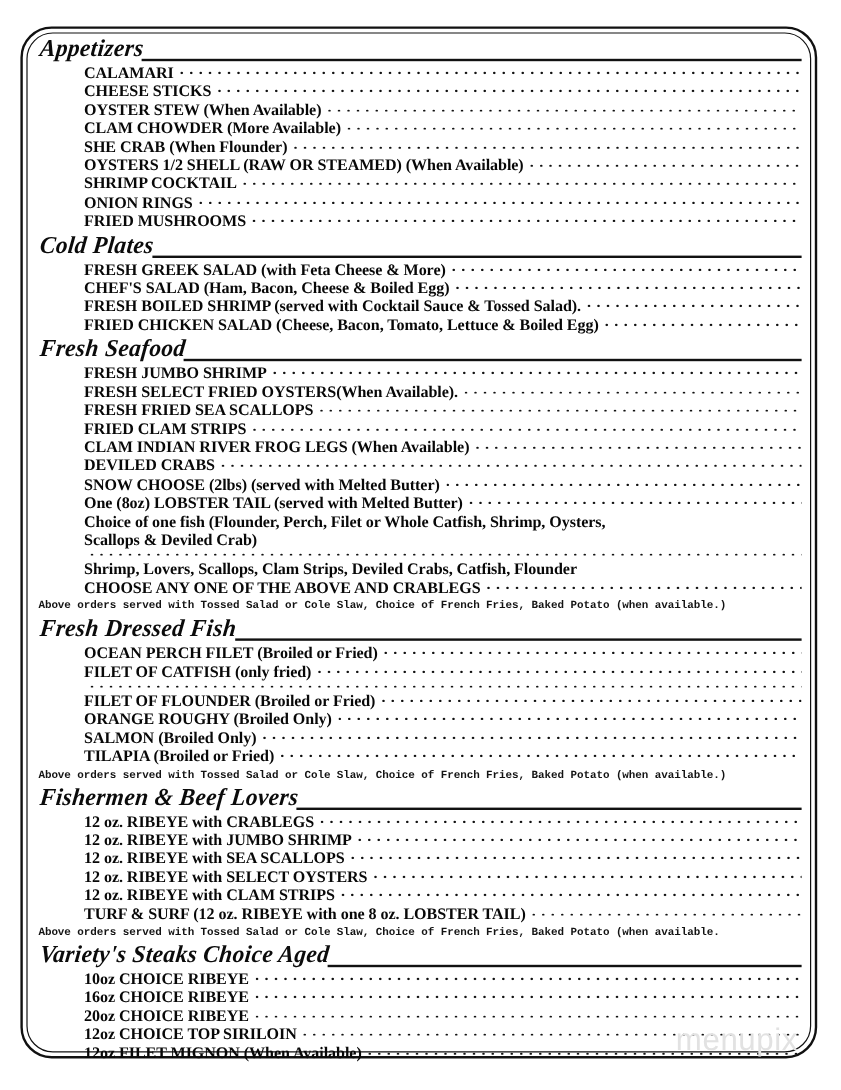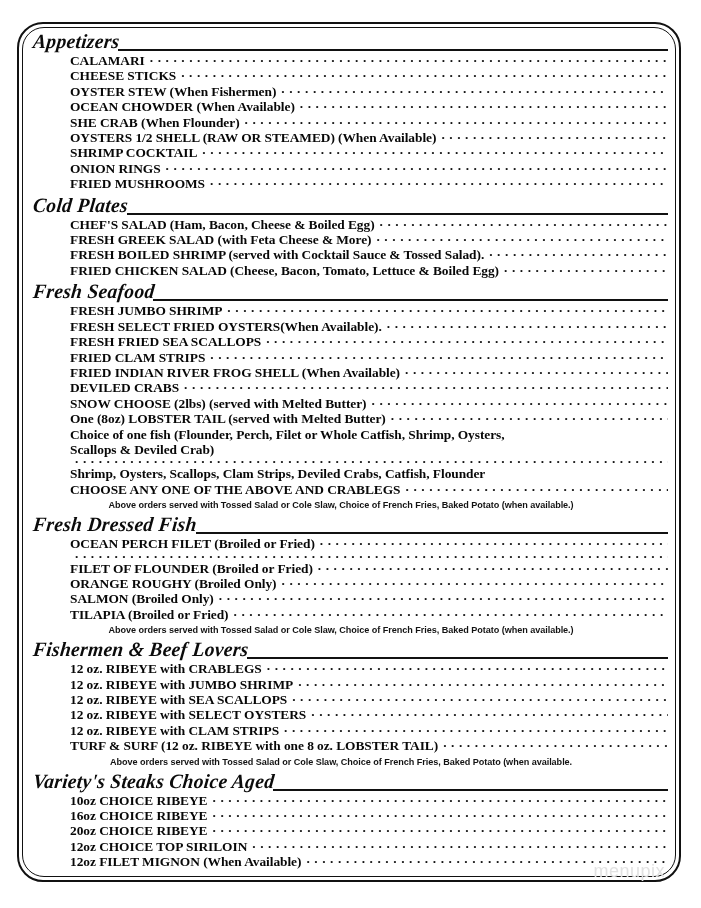--- a/index.html
+++ b/index.html
@@ -125,29 +125,29 @@
   
   .note {
     font-family: "Liberation Sans", sans-serif;
     font-weight: bold;
     font-size: 9.1px;
     line-height: 12px;
     color: #131313;
     letter-spacing: -0.05px;
     margin: 2px 0 1px 0;
   }
-  .note.center { text-align: center; padding-right: 18px; }
+  .note.center { text-align: left; padding-right: 18px; font-family: Liberation Mono, monospace; }
 
   
   .watermark {
     position: absolute;
     right: 36px;
     bottom: 26px;
     font-family: "Liberation Sans", sans-serif;
-    font-size: 18px;
+    font-size: 26px;
     font-weight: normal;
     letter-spacing: 0.5px;
     color: #e2e2e2;
     user-select: none;
   }
 
   
   .section + .section { margin-top: 2px; }
 </style>
 </head>
@@ -169,25 +169,25 @@
         <div class="items">
           <div class="item">
             <span class="item-name">CALAMARI</span>
             <span class="leader"></span>
           </div>
           <div class="item">
             <span class="item-name">CHEESE STICKS</span>
             <span class="leader"></span>
           </div>
           <div class="item">
-            <span class="item-name">OYSTER STEW (When Fishermen)</span>
-            <span class="leader"></span>
-          </div>
-          <div class="item">
-            <span class="item-name">OCEAN CHOWDER (When Available)</span>
+            <span class="item-name">OYSTER STEW (When Available)</span>
+            <span class="leader"></span>
+          </div>
+          <div class="item">
+            <span class="item-name">CLAM CHOWDER (More Available)</span>
             <span class="leader"></span>
           </div>
           <div class="item">
             <span class="item-name">SHE CRAB (When Flounder)</span>
             <span class="leader"></span>
           </div>
           <div class="item">
             <span class="item-name">OYSTERS 1/2 SHELL (RAW OR STEAMED) (When Available)</span>
             <span class="leader"></span>
           </div>
@@ -207,28 +207,28 @@
       </div>
       <div class="section">
         <div class="sec-head">
           <span class="sec-title">Cold Plates</span>
           <span class="sec-rule-wrap">
             <span class="sec-rule-line"></span>
           </span>
         </div>
         <div class="items">
           <div class="item">
+            <span class="item-name">FRESH GREEK SALAD (with Feta Cheese &amp; More)</span>
+            <span class="leader"></span>
+          </div>
+          <div class="item">
             <span class="item-name">CHEF'S SALAD (Ham, Bacon, Cheese &amp; Boiled Egg)</span>
             <span class="leader"></span>
           </div>
           <div class="item">
-            <span class="item-name">FRESH GREEK SALAD (with Feta Cheese &amp; More)</span>
-            <span class="leader"></span>
-          </div>
-          <div class="item">
             <span class="item-name">FRESH BOILED SHRIMP (served with Cocktail Sauce &amp; Tossed Salad).</span>
             <span class="leader"></span>
           </div>
           <div class="item">
             <span class="item-name">FRIED CHICKEN  SALAD (Cheese, Bacon, Tomato, Lettuce &amp; Boiled Egg)</span>
             <span class="leader"></span>
           </div>
         </div>
       </div>
       <div class="section">
@@ -249,58 +249,62 @@
           </div>
           <div class="item">
             <span class="item-name">FRESH FRIED SEA SCALLOPS</span>
             <span class="leader"></span>
           </div>
           <div class="item">
             <span class="item-name">FRIED CLAM STRIPS</span>
             <span class="leader"></span>
           </div>
           <div class="item">
-            <span class="item-name">FRIED INDIAN RIVER FROG SHELL (When Available)</span>
+            <span class="item-name">CLAM INDIAN RIVER FROG LEGS (When Available)</span>
             <span class="leader"></span>
           </div>
           <div class="item">
             <span class="item-name">DEVILED CRABS</span>
             <span class="leader"></span>
           </div>
           <div class="item">
             <span class="item-name">SNOW CHOOSE (2lbs) (served with Melted Butter)</span>
             <span class="leader"></span>
           </div>
           <div class="item">
             <span class="item-name">One (8oz)  LOBSTER TAIL (served with Melted Butter)</span>
             <span class="leader"></span>
           </div>
           <div class="item plain"><span class="item-name">Choice of one fish (Flounder, Perch, Filet or Whole Catfish, Shrimp, Oysters,</span></div>
           <div class="item plain"><span class="item-name">Scallops &amp; Deviled Crab)</span></div>
           <div class="item">
             <span class="leader"></span>
           </div>
-          <div class="item plain"><span class="item-name">Shrimp, Oysters, Scallops, Clam Strips, Deviled Crabs, Catfish, Flounder</span></div>
+          <div class="item plain"><span class="item-name">Shrimp, Lovers, Scallops, Clam Strips, Deviled Crabs, Catfish, Flounder</span></div>
           <div class="item">
             <span class="item-name">CHOOSE ANY ONE OF THE ABOVE AND CRABLEGS</span>
             <span class="leader"></span>
           </div>
         </div>
         <div class="note center">Above orders served with Tossed Salad or Cole Slaw, Choice of French Fries, Baked Potato (when available.)</div>
       </div>
       <div class="section">
         <div class="sec-head">
           <span class="sec-title">Fresh Dressed Fish</span>
           <span class="sec-rule-wrap">
             <span class="sec-rule-line"></span>
           </span>
         </div>
         <div class="items">
           <div class="item">
             <span class="item-name">OCEAN PERCH FILET (Broiled or Fried)</span>
+            <span class="leader"></span>
+          </div>
+          <div class="item">
+            <span class="item-name">FILET OF CATFISH (only fried)</span>
             <span class="leader"></span>
           </div>
           <div class="item">
             <span class="leader"></span>
           </div>
           <div class="item">
             <span class="item-name">FILET OF FLOUNDER (Broiled or Fried)</span>
             <span class="leader"></span>
           </div>
           <div class="item">

